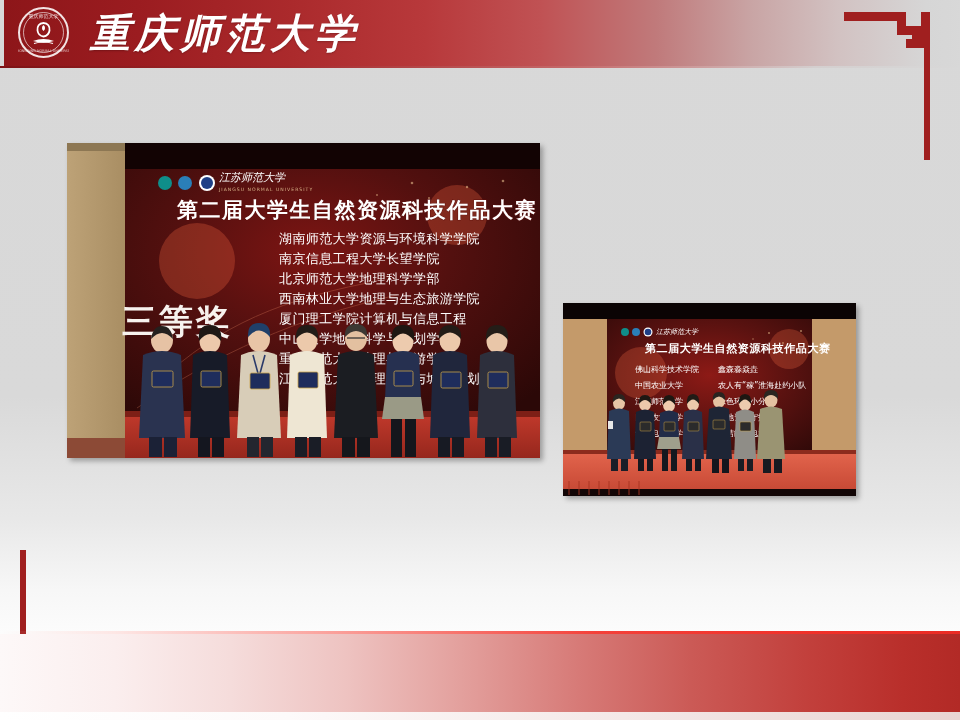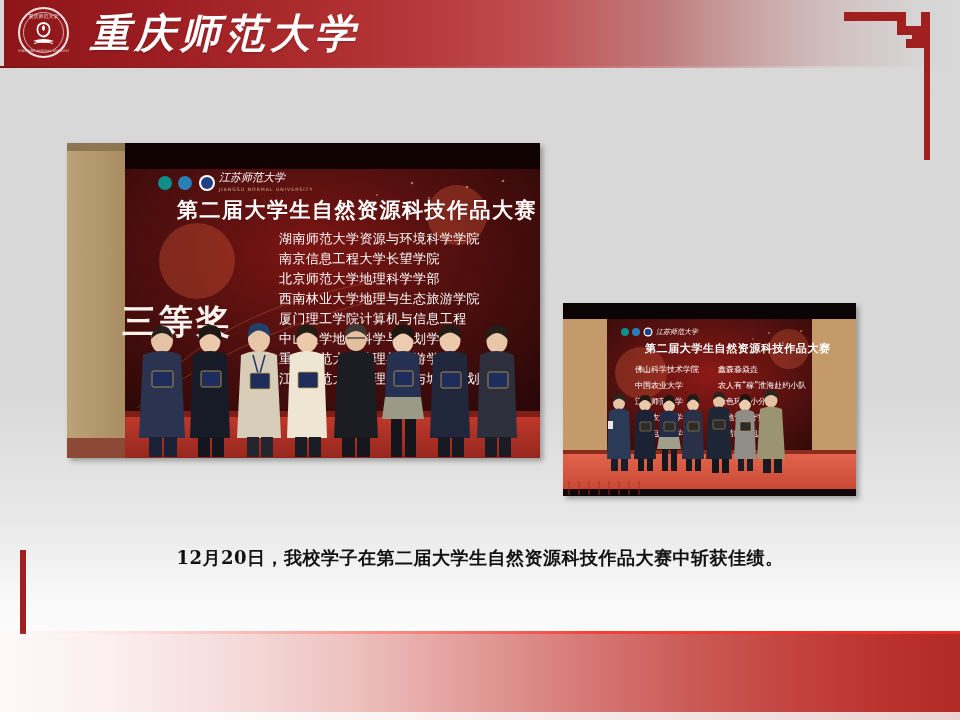--- a/index.html
+++ b/index.html
@@ -456,21 +456,20 @@
             <ellipse cx="208" cy="97" rx="6.5" ry="7.5" fill="#e4c1a1"></ellipse>
             <path d="M201 96 q7-8 14 0 q1-9-7-9 q-8 0-7 9z" fill="#2b2621"></path>
            <path d="M197 106 q11-5 22 0 l3 50 h-28z" fill="#9a9472"></path>
            <rect x="200" y="156" width="8" height="14" fill="#181a21"></rect>
             <rect x="211" y="156" width="8" height="14" fill="#181a21"></rect>
           </g>
       </g>
     </svg>
   </div>
 
-  <div class="caption">12月20日，我校学子在第二届大学生自然资源科技作品大赛中斩获佳绩。</div>
 
   <div class="ornament-bl">
     <svg width="98" height="152" viewBox="0 0 98 152" aria-hidden="true">
       <g fill="#a01f1f">
         <rect x="8" y="0" width="6" height="122"></rect>
         <rect x="8" y="116" width="9" height="34"></rect>
         <rect x="8" y="141" width="9" height="9"></rect>
         <rect x="8" y="116" width="24" height="9"></rect>
         <rect x="23" y="116" width="9" height="22"></rect>
         <rect x="23" y="129" width="24" height="9"></rect>

